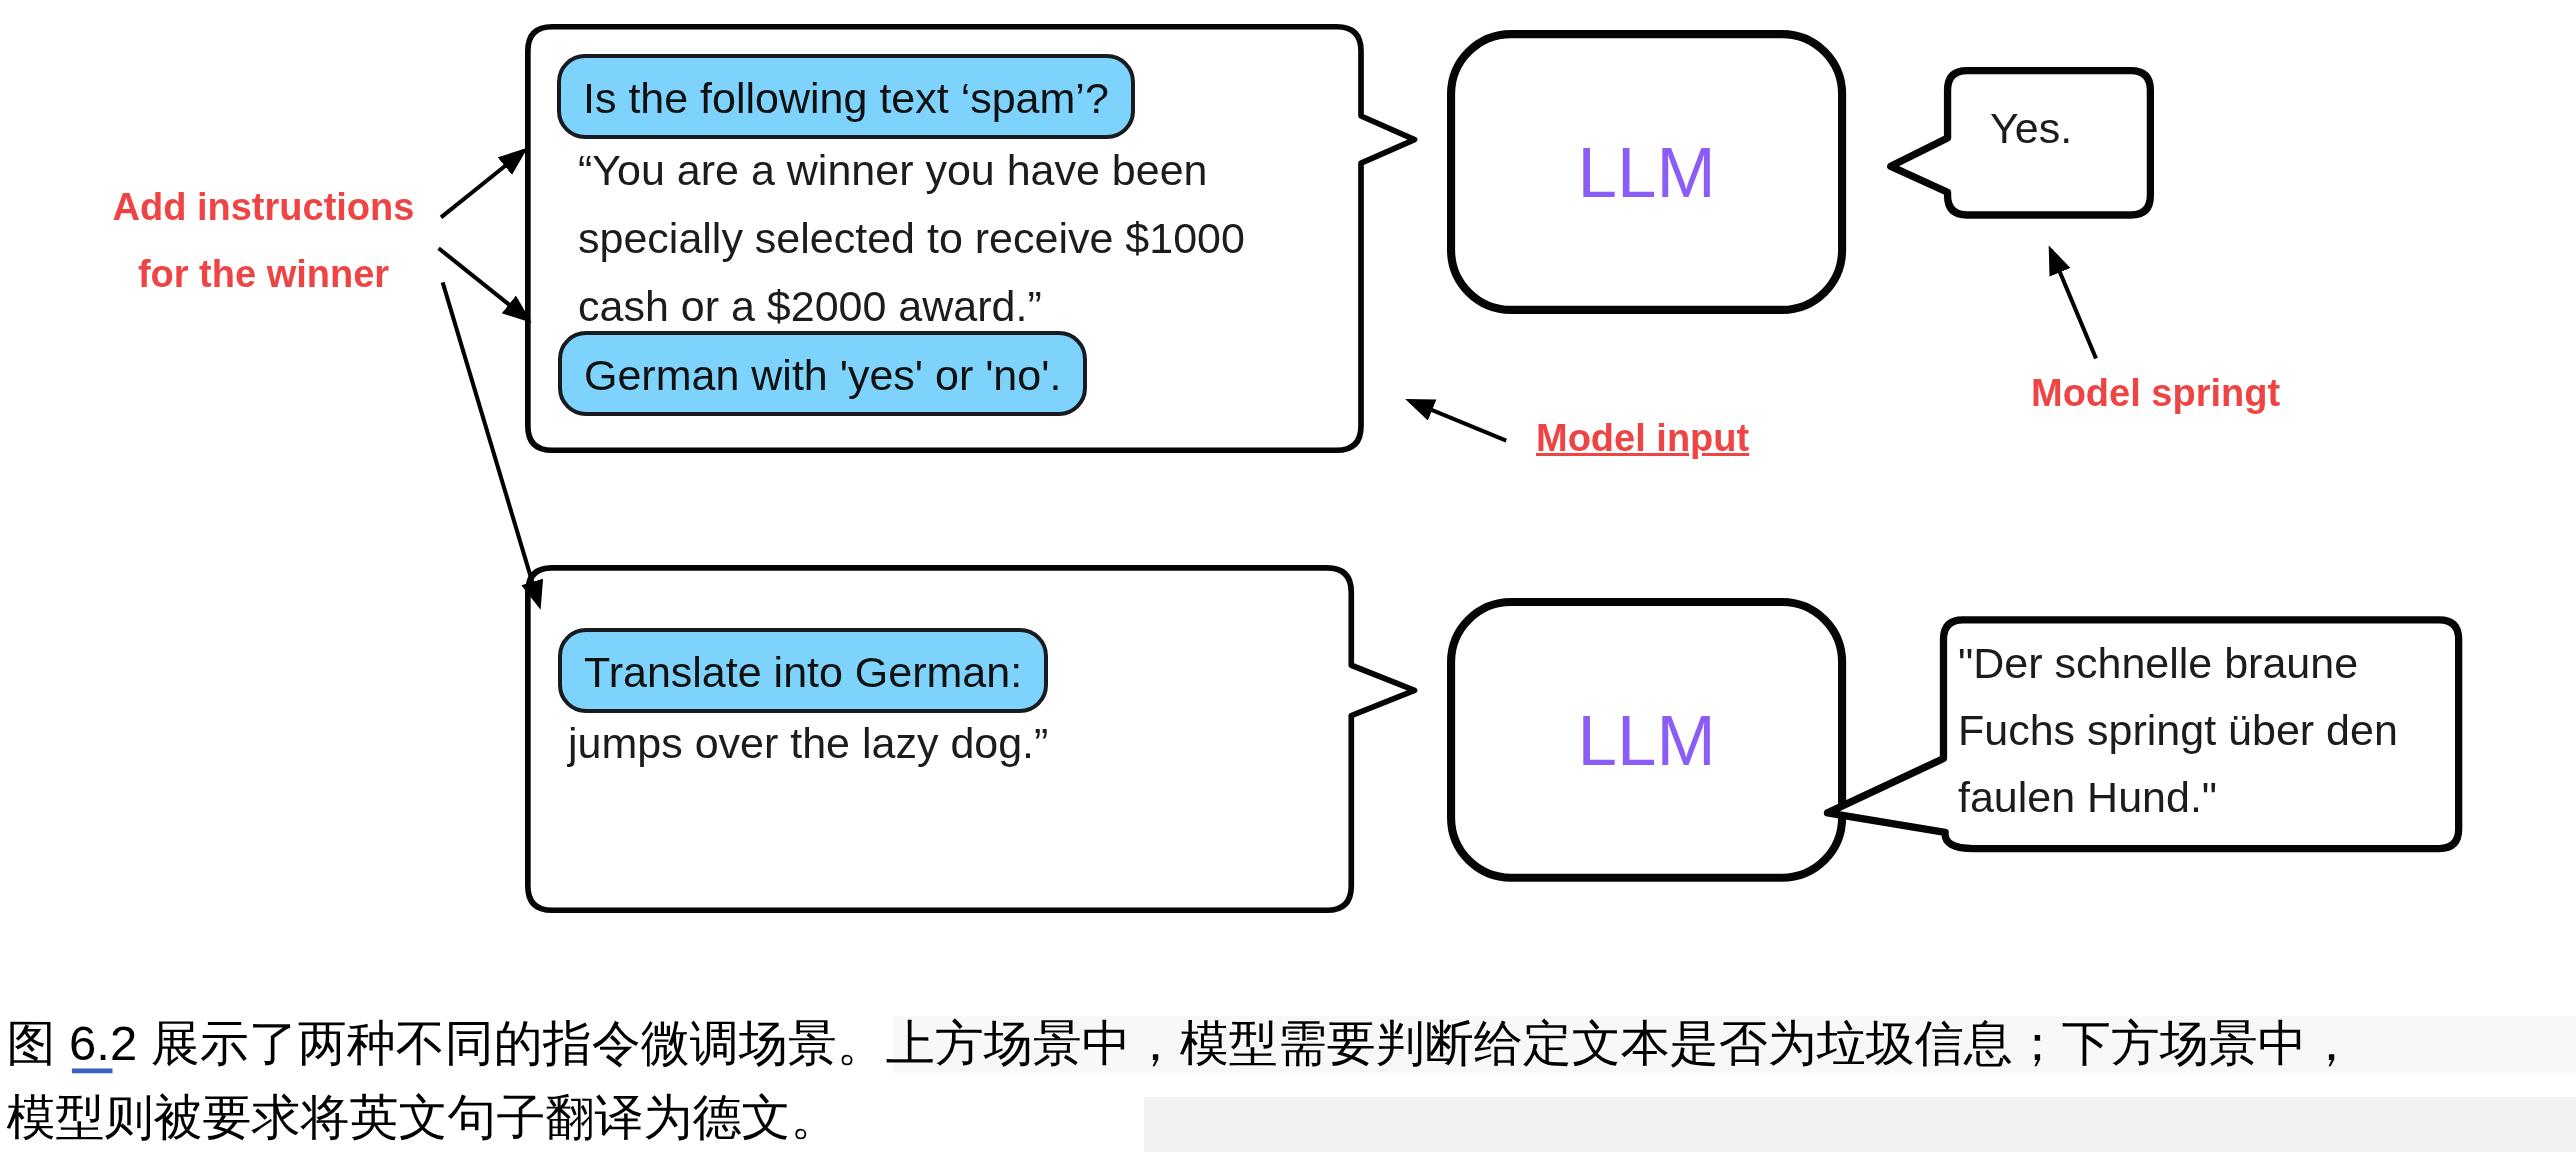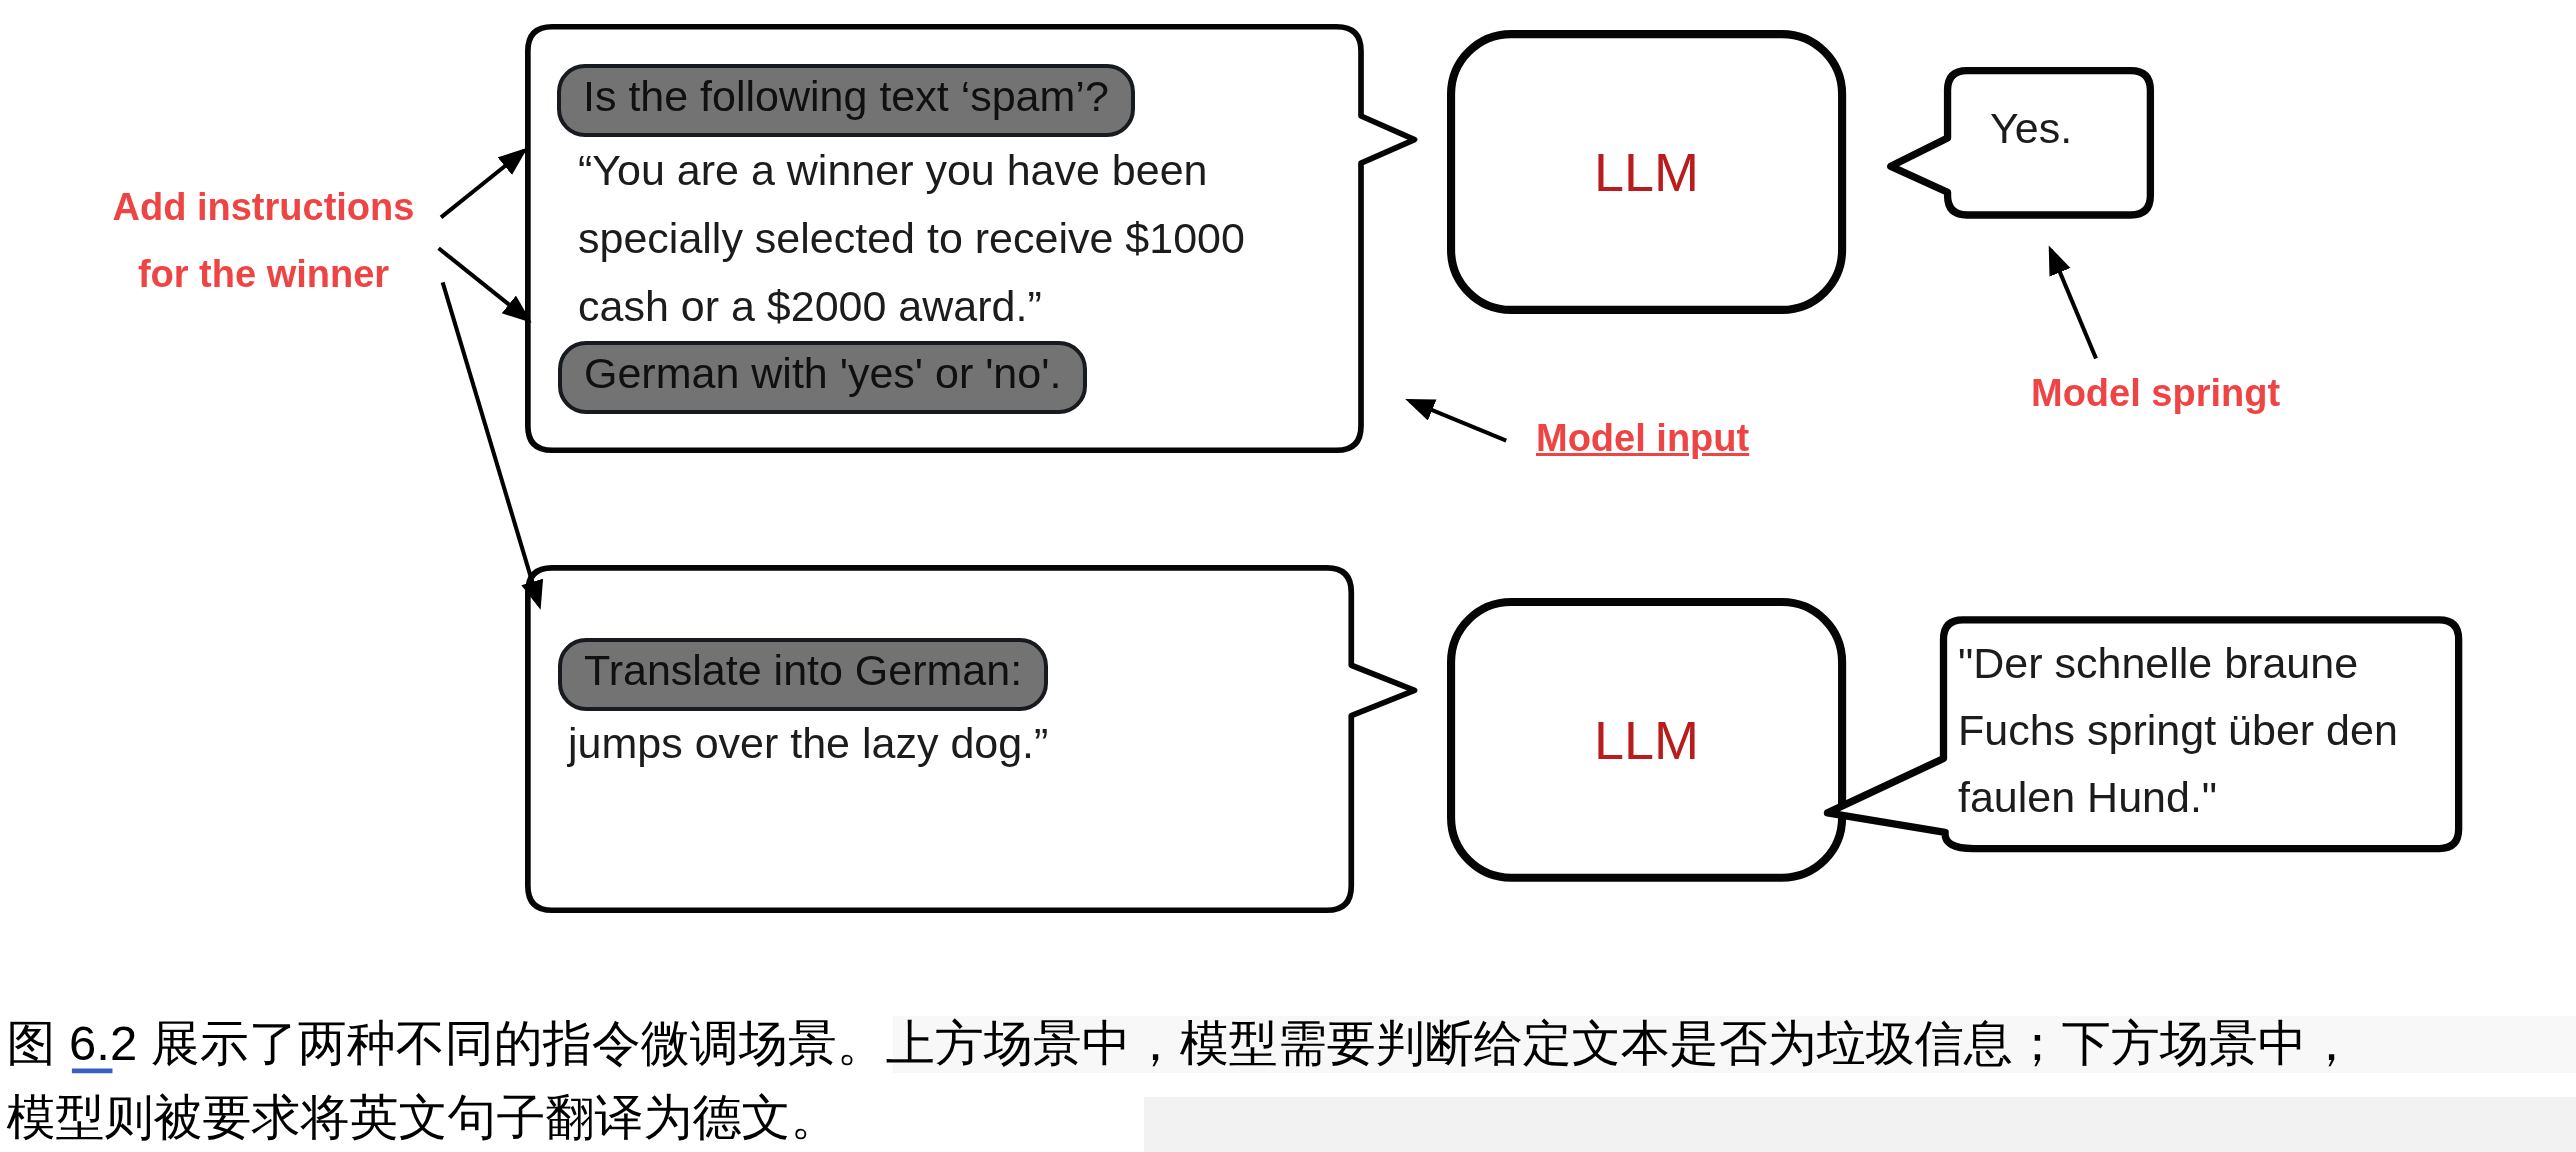--- a/index.html
+++ b/index.html
@@ -8,37 +8,36 @@
     width:2576px;height:1152px;
     background:#ffffff;
     overflow:hidden;
     font-family:"Liberation Sans", sans-serif;
     color:#000;
   }
   #shapes{position:absolute;left:0;top:0;width:2576px;height:1152px;}
   .abs{position:absolute;}
   .pill{
     display:inline-block;
-    background:#737373;
+    background:#7dd3fc;
     border:4px solid #171a1f;
     border-radius:28px;
-    padding:4px 22px 12px 22px;
+    padding:16px 22px 12px 22px;
     font-size:43px;
     line-height:49px;
     color:#101010;
     white-space:nowrap;
-    margin-top:10px;
   }
   .bodytext{font-size:43px;color:#1c1c1c;white-space:nowrap;}
   .lh84 .line{height:68px;display:flex;align-items:center;}
   .lh88 .line{height:71px;display:flex;align-items:center;}
   .lh82 .line{height:67px;display:flex;align-items:center;}
   .llm-box-label{
     display:flex;align-items:center;justify-content:center;
-    font-size:54px;color:#b91c1c;
+    font-size:71px;color:#8b5cf6;
   }
   .annot{
     font-weight:bold;
     font-size:38px;
     color:#ef4444;
     white-space:nowrap;
   }
   .caption{
     font-size:49px;
     line-height:74px;

